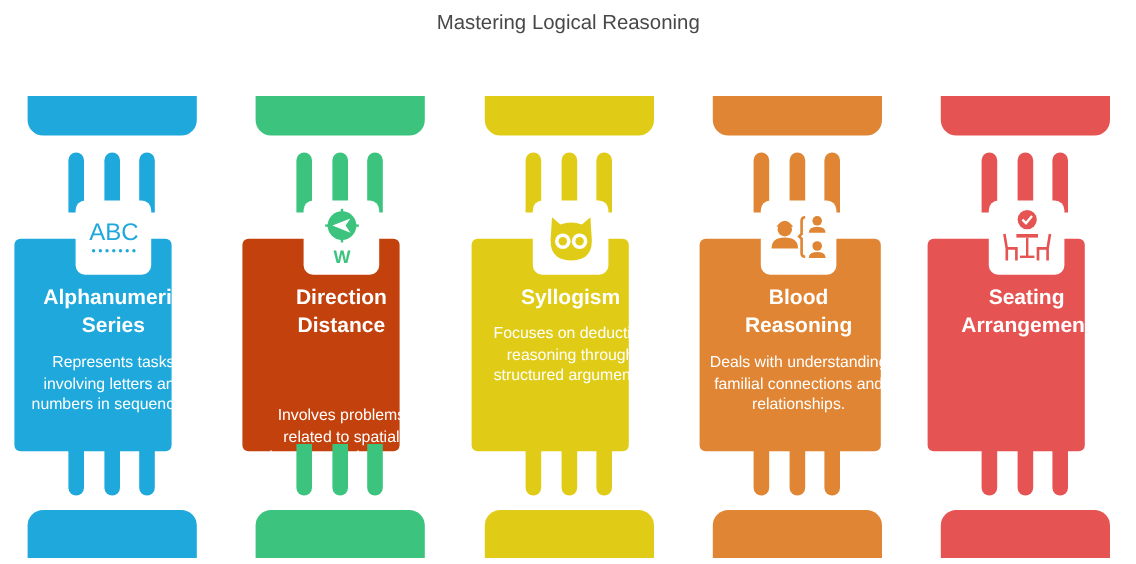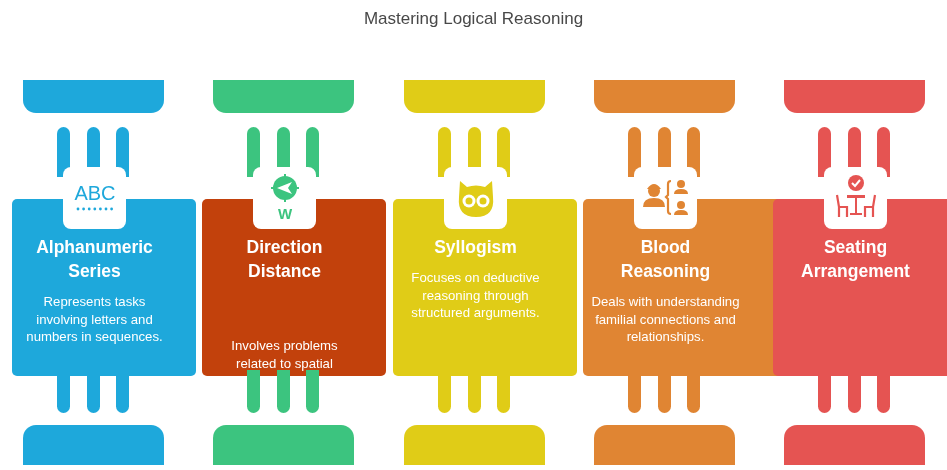--- a/index.html
+++ b/index.html
@@ -6,21 +6,21 @@
   body { width:947px; height:470px; position:relative; overflow:hidden; font-family:"Liberation Sans", sans-serif; }
   .title { position:absolute; left:0; top:9px; width:947px; text-align:center; font-size:17px; color:#484848; }
   .col { position:absolute; top:0; width:165px; height:470px; }
   .cap { position:absolute; left:11px; width:141px; height:33px; }
   .cap.top { top:80px; border-radius:0 0 13px 13px; }
   .cap.bottom { top:425px; height:40px; border-radius:13px 13px 0 0; }
   .prong { position:absolute; width:13px; }
   .prong.top { top:127px; height:50px; border-radius:7px 7px 0 0; }
   .prong.bottom { top:370px; height:43px; border-radius:0 0 7px 7px; }
   .p1 { left:45px; } .p2 { left:75px; } .p3 { left:104px; }
-  .card { position:absolute; left:0; top:199px; width:184px; height:177px; border-radius:5px; color:#fff; text-align:center; }
+  .card { position:absolute; left:0; top:199px; width:131px; height:177px; border-radius:5px; color:#fff; text-align:center; }
   .badge { position:absolute; left:51px; top:167px; width:63px; height:62px; background:#fff; border-radius:8px; display:flex; align-items:center; justify-content:center; }
   .heading { position:absolute; left:0; top:36px; width:165px; font-weight:bold; font-size:17.5px; line-height:24px; }
   .desc { position:absolute; left:8px; width:149px; font-size:13.2px; line-height:17.5px; }
 </style>
 </head>
 <body>
 
 <div class="title">Mastering Logical Reasoning</div>
 
 <div id="columns">
@@ -142,21 +142,21 @@
     <div class="prong bottom p1" style="background: rgb(224, 133, 51);"></div>
     <div class="prong bottom p2" style="background: rgb(224, 133, 51);"></div>
     <div class="prong bottom p3" style="background: rgb(224, 133, 51);"></div>
     <div class="cap bottom" style="background: rgb(224, 133, 51);"></div>
   </div>
     <div class="col" style="left: 773px;">
     <div class="cap top" style="background: rgb(229, 84, 82);"></div>
     <div class="prong top p1" style="background: rgb(229, 84, 82);"></div>
     <div class="prong top p2" style="background: rgb(229, 84, 82);"></div>
     <div class="prong top p3" style="background: rgb(229, 84, 82);"></div>
-    <div class="card" style="background: rgb(229, 84, 82); padding-left: 32px;">
+    <div class="card" style="background: rgb(229, 84, 82);">
       <div class="heading">
         <div class="h1">Seating</div>
         <div class="h2">Arrangement</div>
       </div>
     </div>
     <div class="badge">
         <span style="display: flex;">
           <svg width="50" height="50" viewBox="0 0 50 50">
             <circle cx="25" cy="10" r="8" fill="#E55452"></circle>
             <path d="M21 10 L24 13 L29 7" stroke="#fff" stroke-width="2" fill="none"></path>

